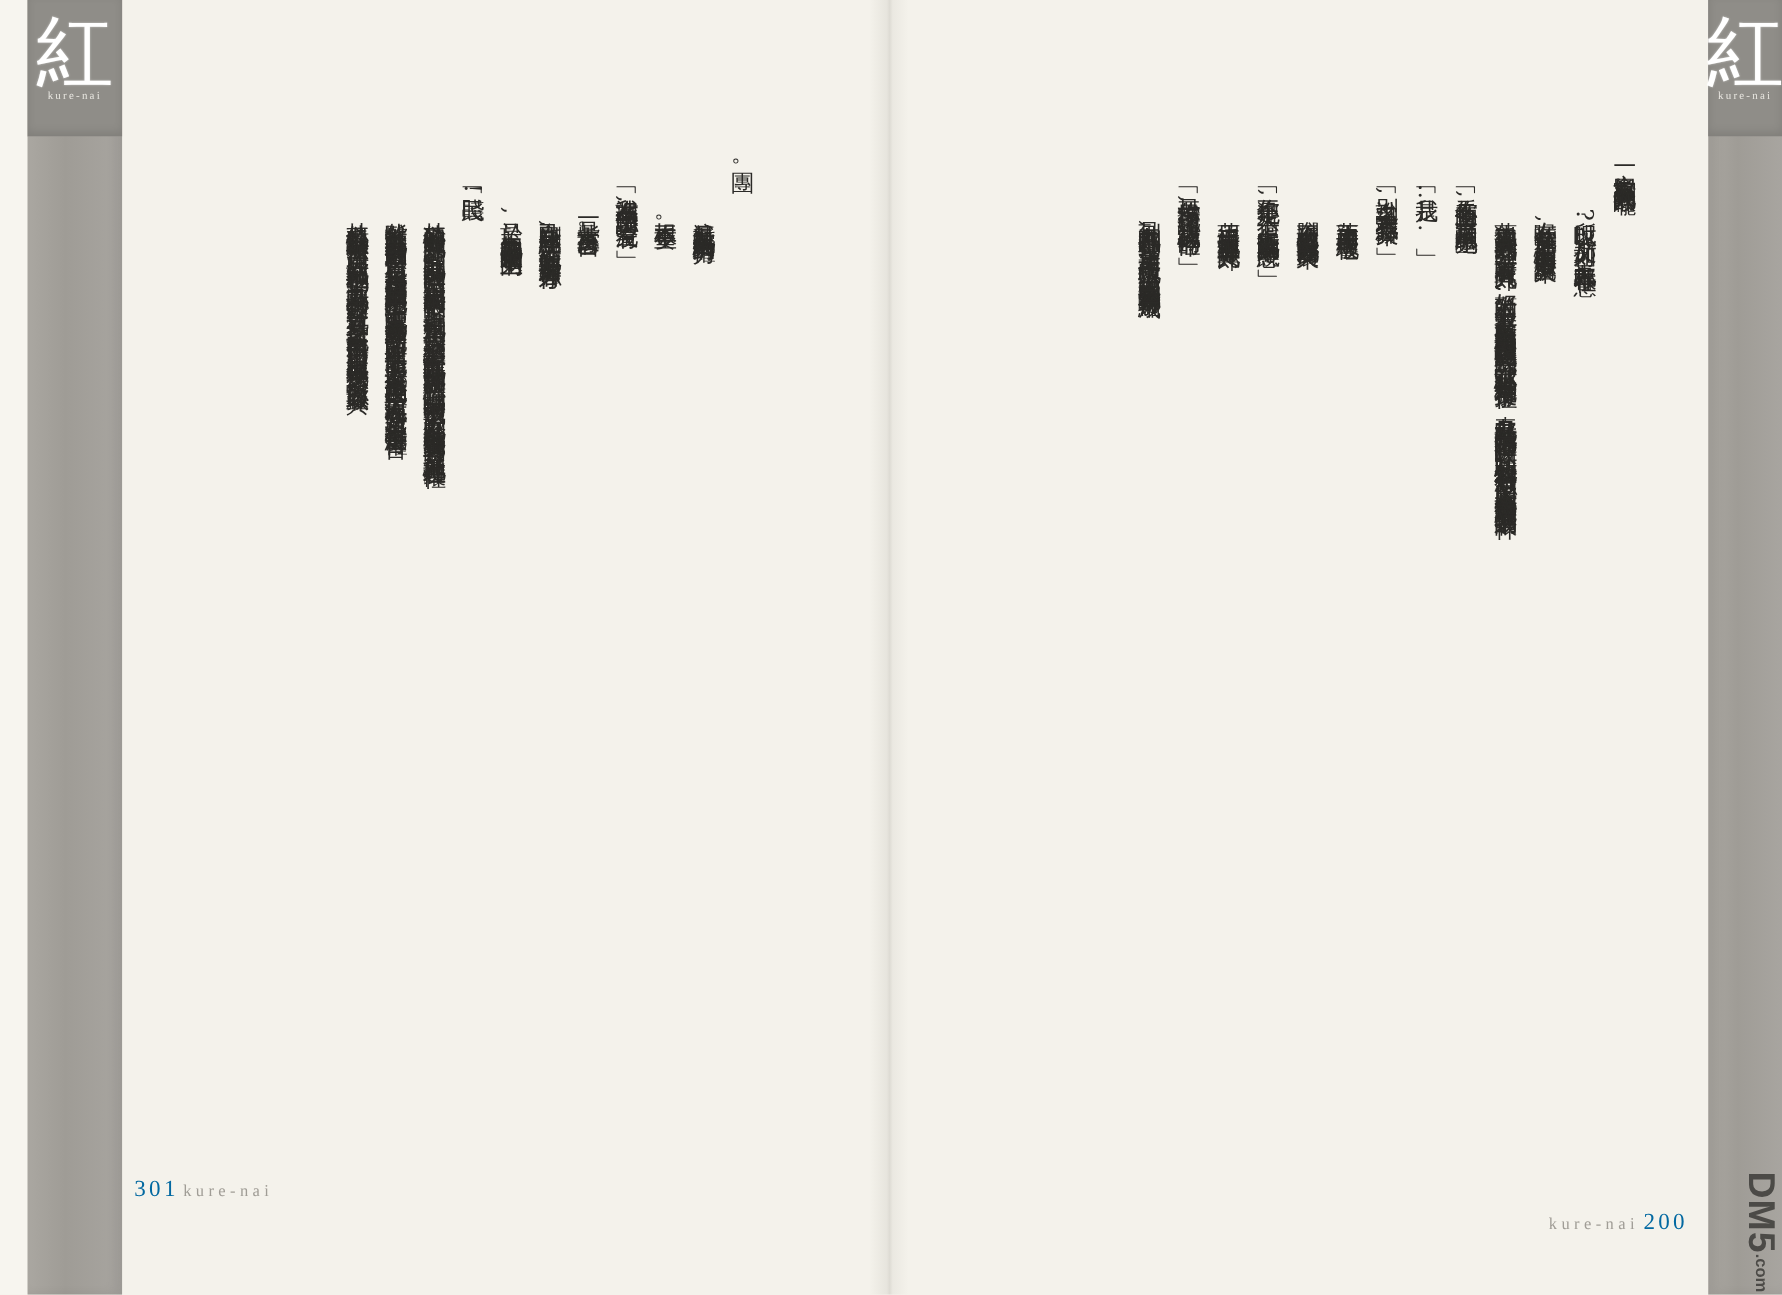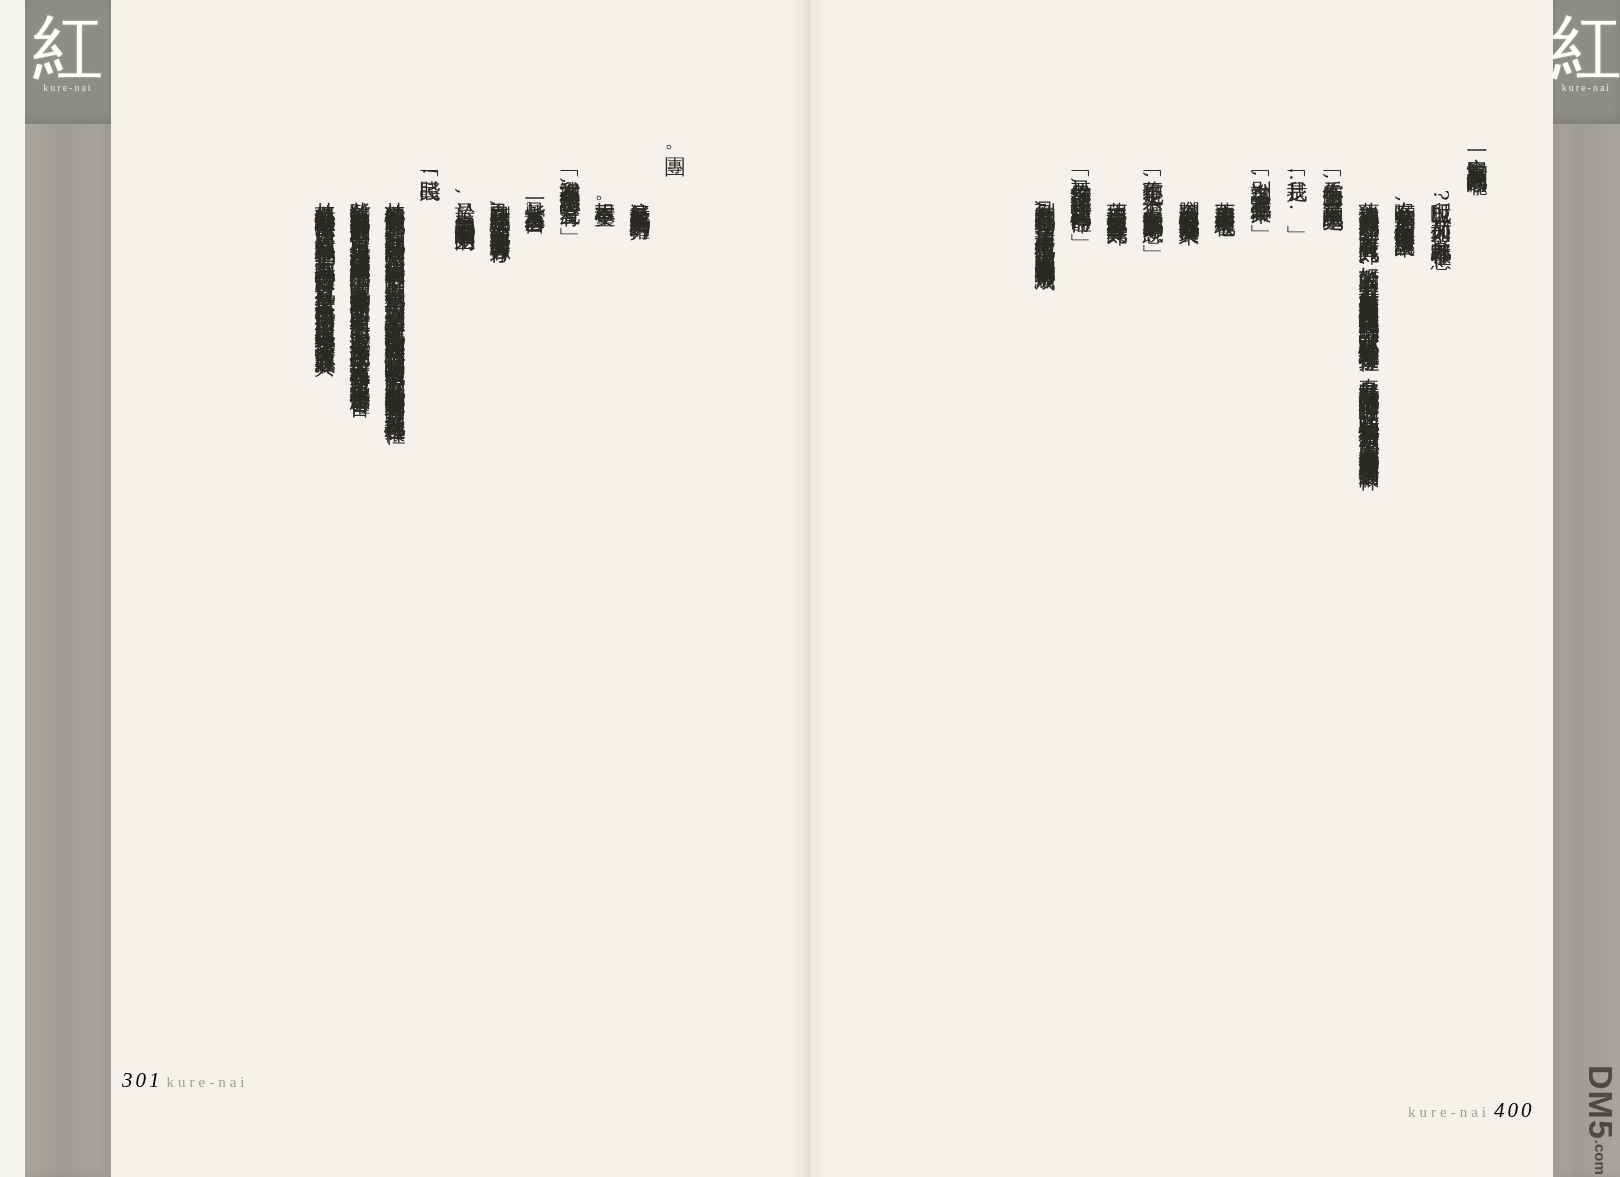--- a/index.html
+++ b/index.html
@@ -30,21 +30,21 @@
     position:absolute;top:140px;height:904px;
     writing-mode:vertical-rl;text-orientation:mixed;
     font-size:21px;letter-spacing:1.5px;line-height:36px;
     color:#2b2a27;text-align:left;
   }
   .text-block.right-page{right:125px;}
   .text-block.left-page{right:928px;line-height:35px;}
   .text-block p{margin:0;padding:0;}
   
   .footer{position:absolute;white-space:nowrap;font-family:"Liberation Serif",serif;}
-  .footer .pgnum{font-size:21px;color:#000000;letter-spacing:3px;font-style:italic;}
+  .footer .pgnum{font-size:21px;color:#0369a1;letter-spacing:3px;}
   .footer .pglabel{font-size:15px;color:#a09d96;letter-spacing:4px;}
   .footer.left{left:122px;top:1068px;}
   .footer.right{left:1408px;top:1098px;}
   
   .watermark{
     position:absolute;left:1536px;top:1108px;width:130px;height:44px;
     transform:rotate(90deg);transform-origin:center;
     display:flex;align-items:center;justify-content:flex-start;
     color:#3d3c39;white-space:nowrap;opacity:.85;
   }
@@ -101,21 +101,21 @@
       <p>　　林倩心似乎誤以為紫被抓住當作人質,因此站在原地動也不動,真九郎認為真的打起來,就算運氣好,最多也只會兩敗俱傷而已,但是兩敗俱傷就無法保護紫,所以必須採取其</p>
     </div>
 
   <div class="footer left">
     <span class="pgnum">301</span>
     <span class="pglabel">kure-nai</span>
   </div>
 
   <div class="footer right">
     <span class="pglabel">kure-nai</span>
-    <span class="pgnum">400</span>
+    <span class="pgnum">200</span>
   </div>
 
   <div class="watermark">
     <span class="wm-main">DM5</span>
       <span class="wm-suffix">.com</span>
   </div>
 
 </div>
 
 </body></html>

